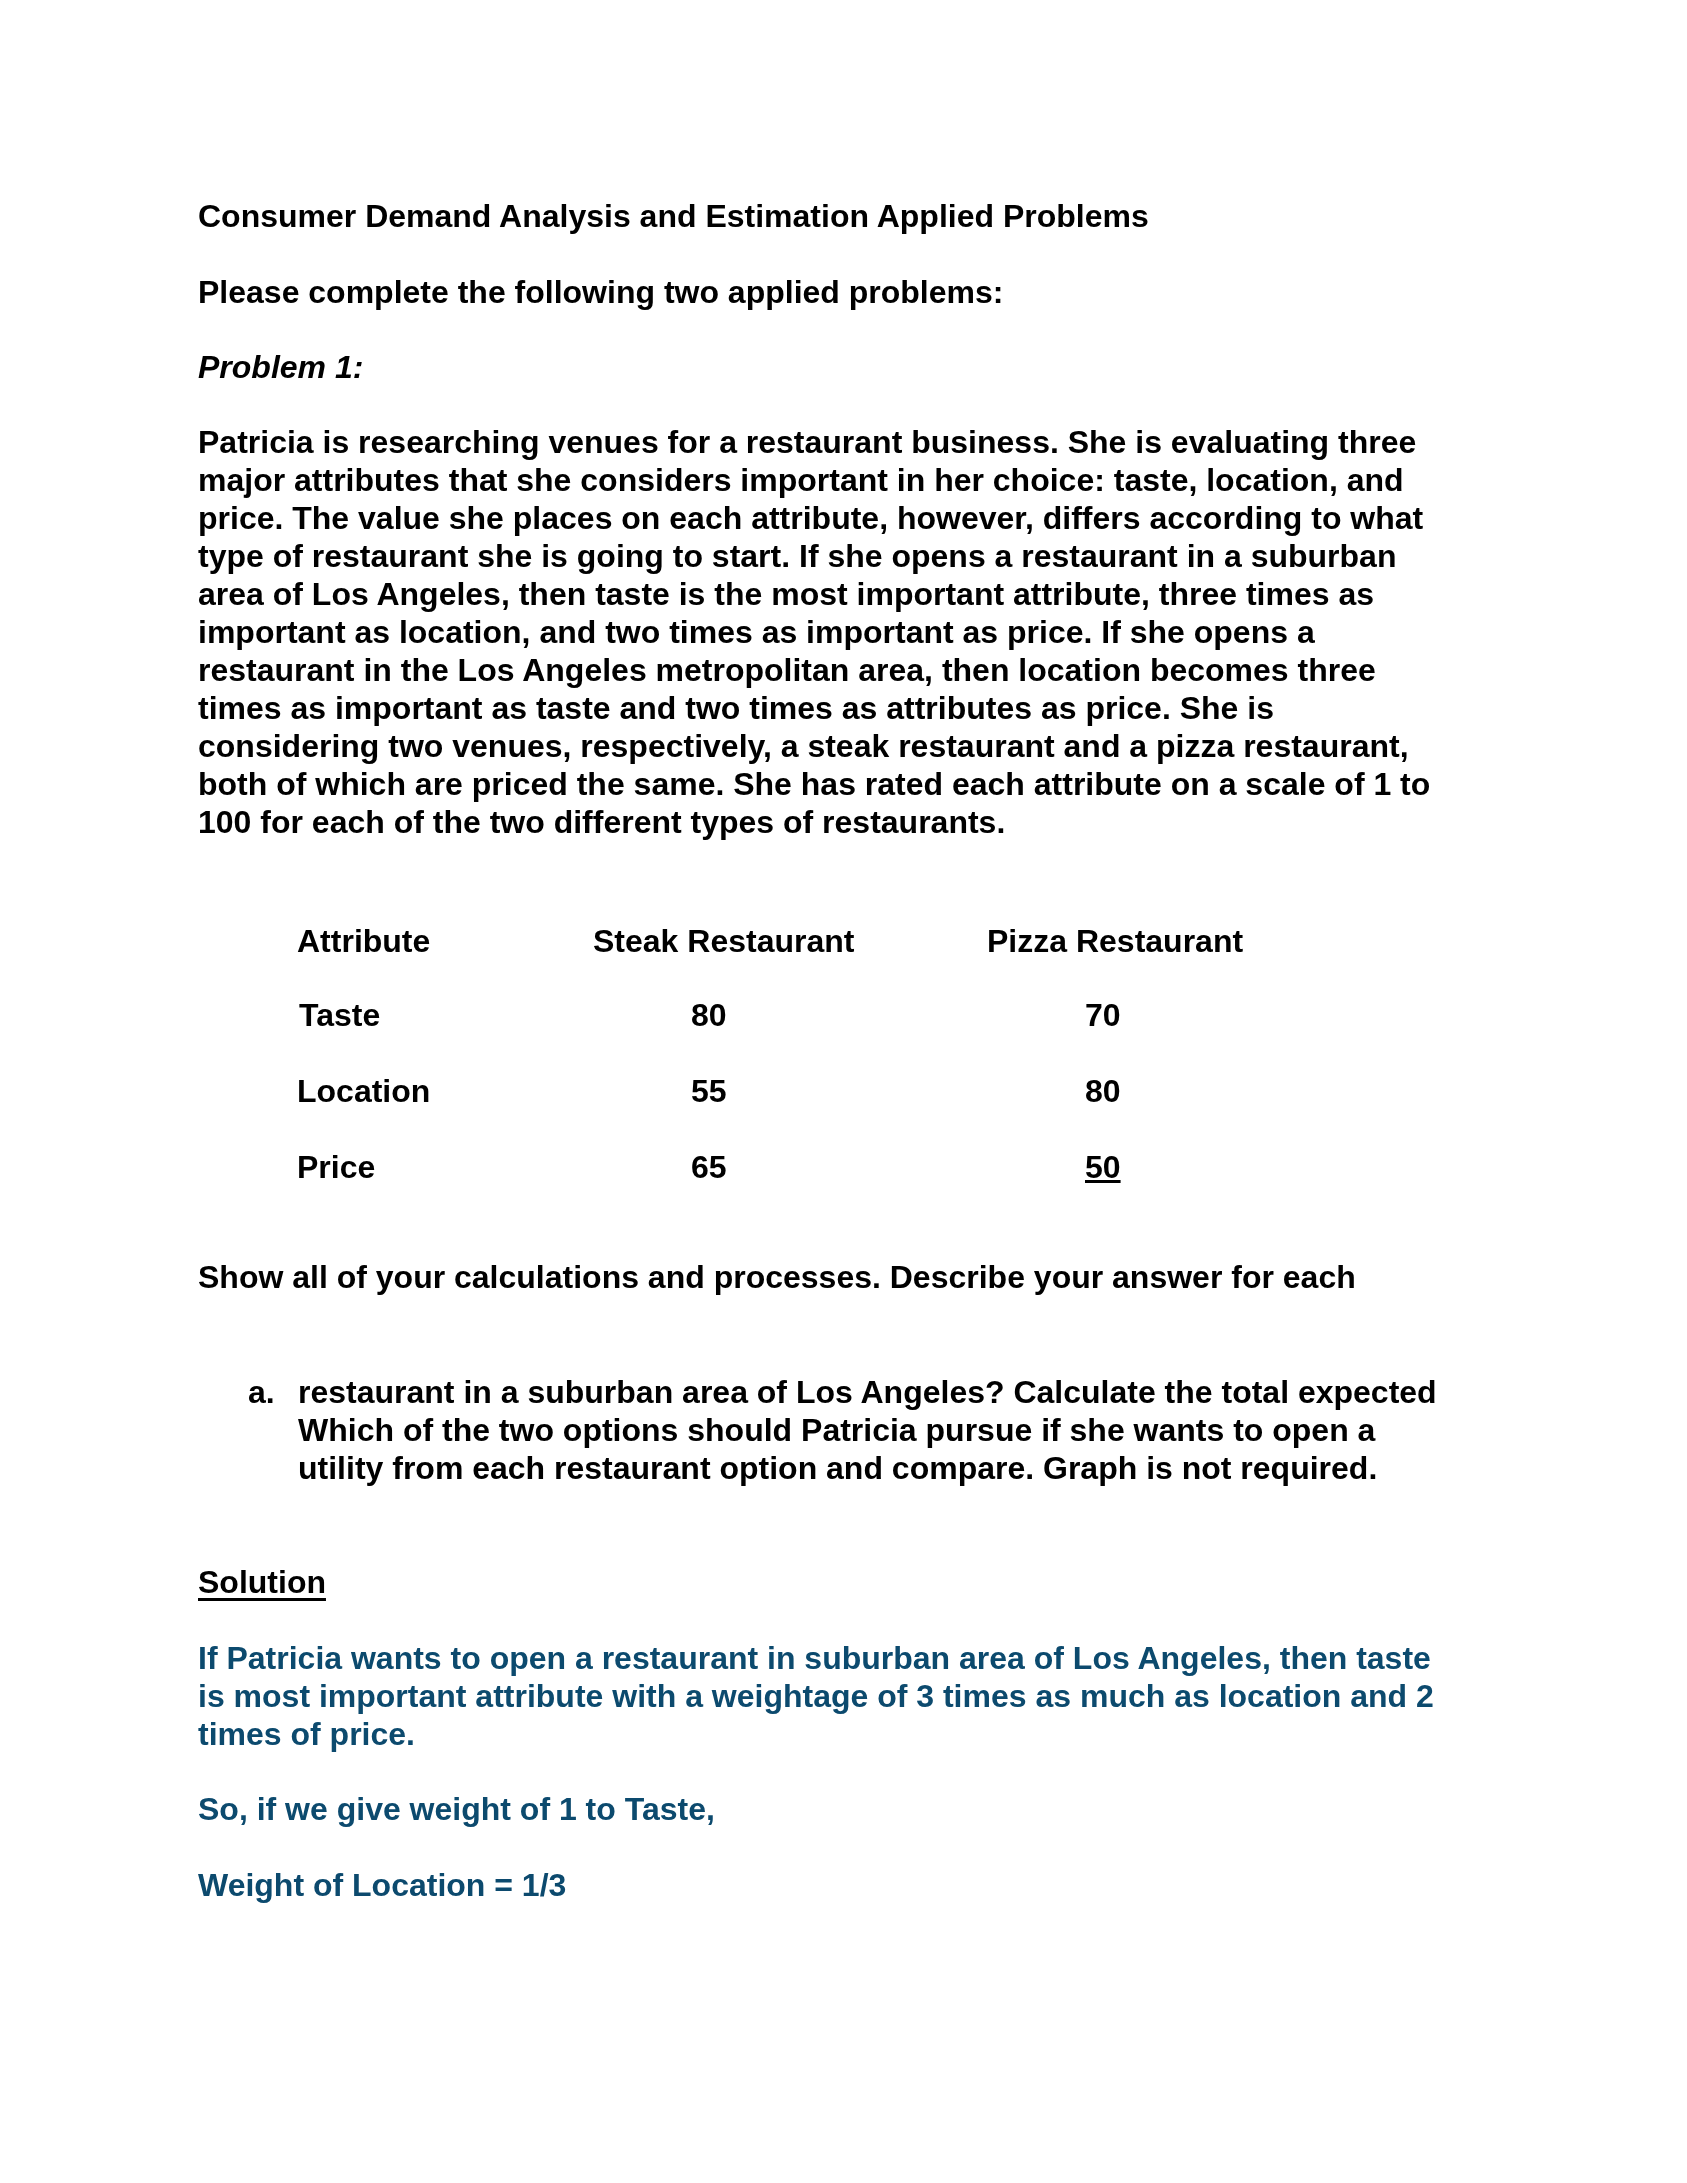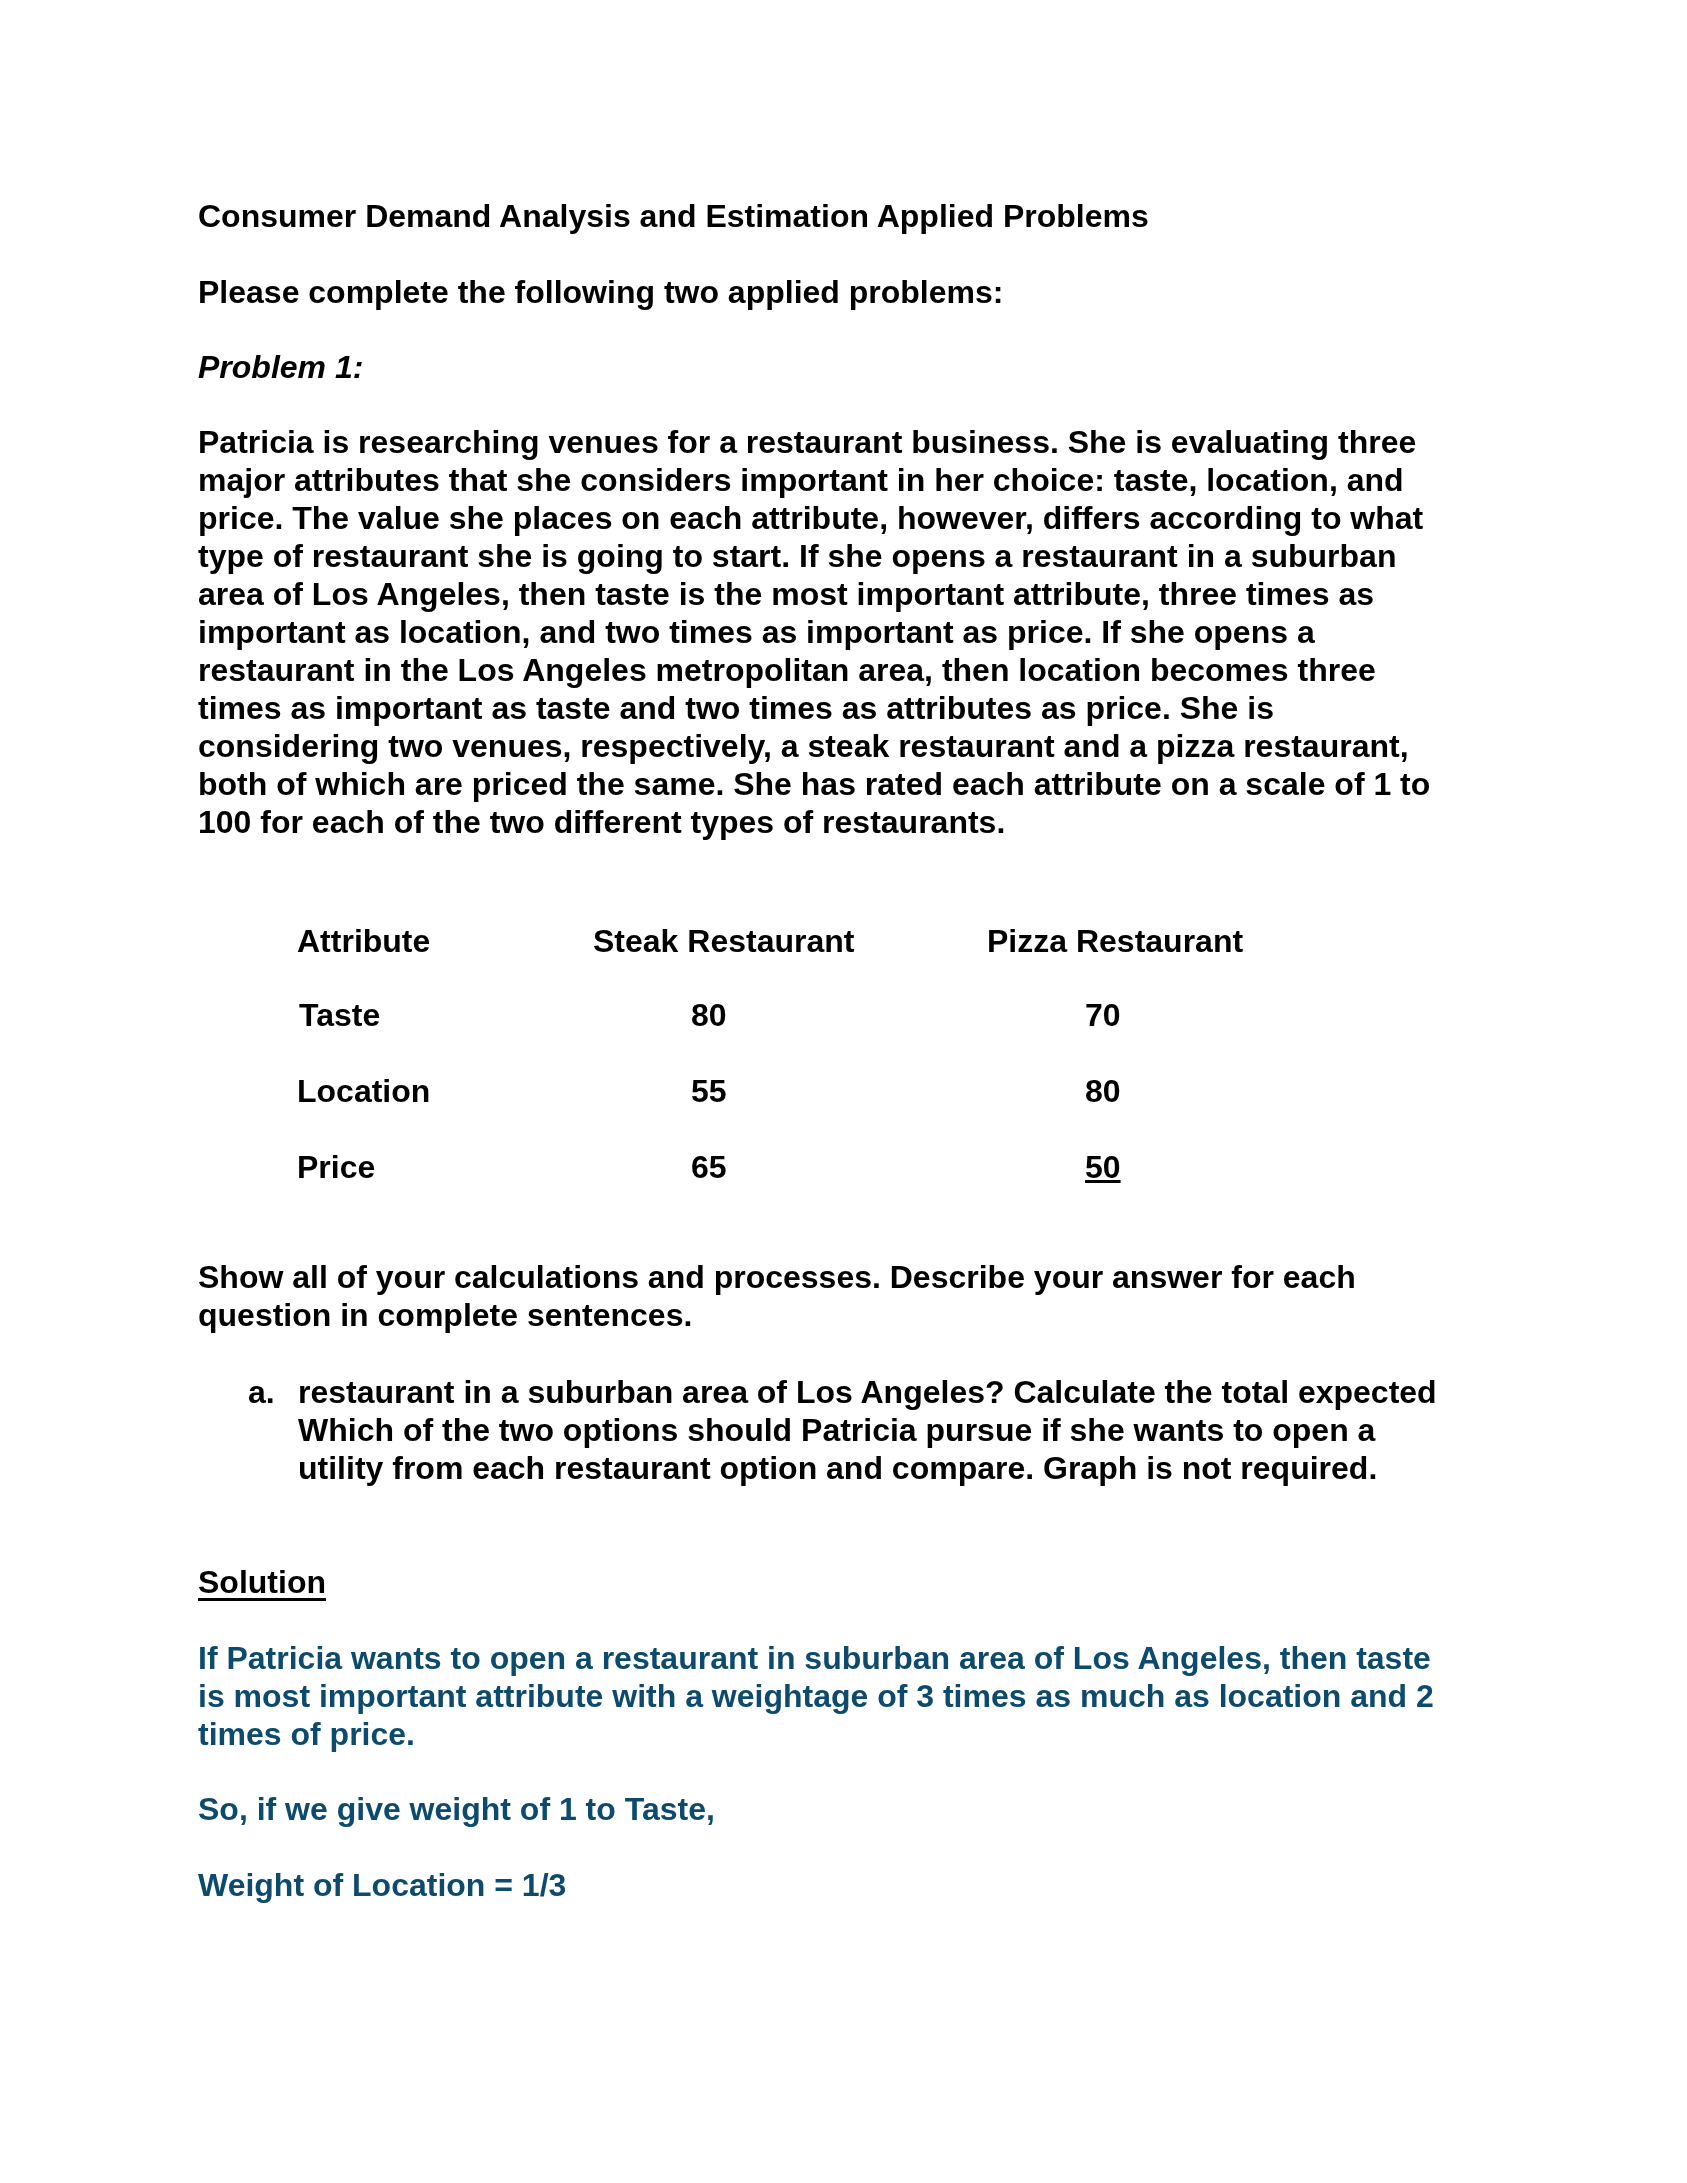--- a/index.html
+++ b/index.html
@@ -55,21 +55,20 @@
   </div>
   <div>
     <span class="cell" style="left:297px; top:1148px;">Price</span>
     <span class="cell" style="left:691px; top:1148px;">65</span>
     <span class="cell" style="left:1085px; top:1148px;text-decoration:underline;">50</span>
   </div>
 </div>
 
 <div class="blk" style="top:1258px;">
   <span class="ln">Show all of your calculations and processes. Describe your answer for each</span>
-  <span class="ln">question in complete sentences.</span>
 </div>
 
 <div>
   <div class="qa-label" style="top:1373px;">a.</div>
   <div class="qa-text" style="top:1373px;">
     <span class="ln">restaurant in a suburban area of Los Angeles? Calculate the total expected</span>
     <span class="ln">Which of the two options should Patricia pursue if she wants to open a</span>
     <span class="ln">utility from each restaurant option and compare. Graph is not required.</span>
   </div>
 </div>

